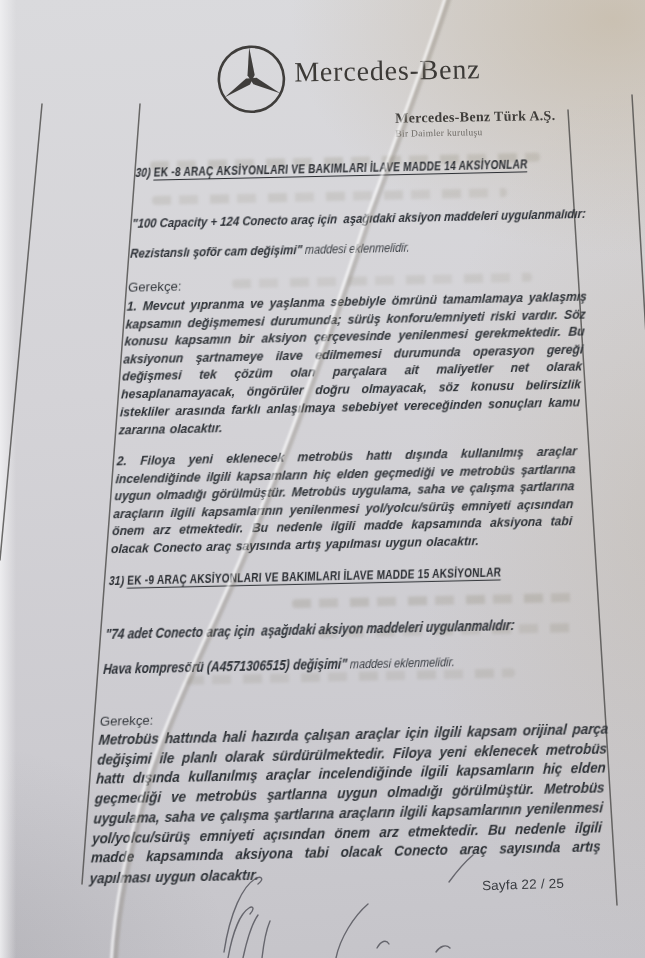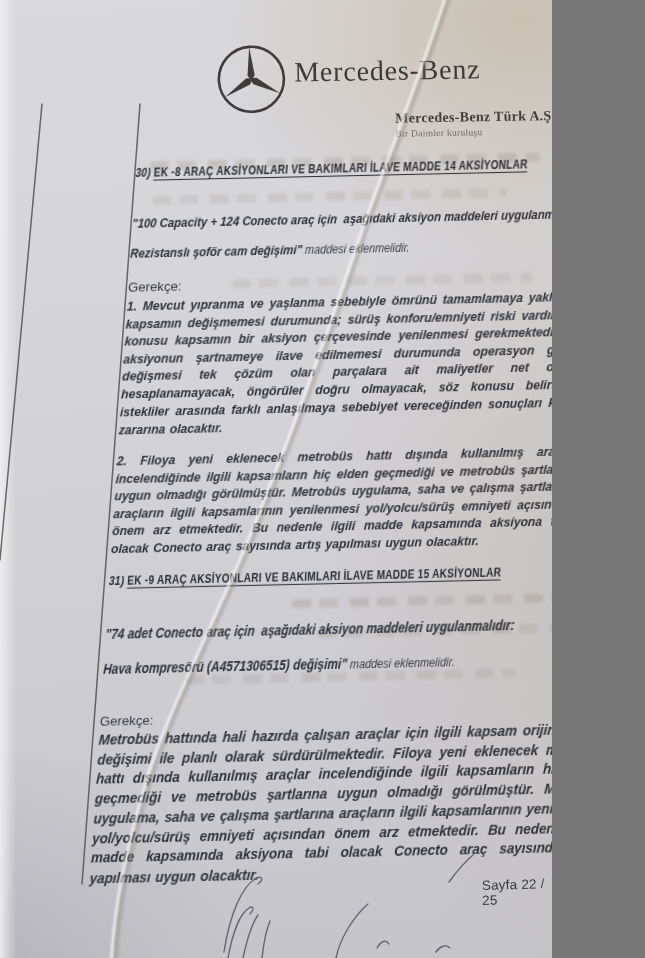--- a/index.html
+++ b/index.html
@@ -1,17 +1,17 @@
 <!DOCTYPE html>
 <html><head>
 <meta charset="utf-8">
 <style>
   html,body{margin:0;padding:0;background:#777;}
   .photo{
-    position:relative;width:552px;height:958px;overflow:hidden;
+    position:relative;width:645px;height:958px;overflow:hidden;
     font-family:"Liberation Sans",sans-serif;
     background:
       linear-gradient(90deg, rgba(240,240,242,.9) 0px, rgba(240,240,242,0) 16px),
       radial-gradient(ellipse 520px 380px at 95% 2%, rgba(189,172,143,.55), rgba(189,172,143,0) 62%),
       radial-gradient(ellipse 420px 760px at 104% 55%, rgba(180,166,140,.28), rgba(180,166,140,0) 60%),
       radial-gradient(ellipse 520px 430px at -8% 102%, rgba(88,88,96,.17), rgba(88,88,96,0) 55%),
       linear-gradient(176deg,#dadadd 0%,#d4d3d7 40%,#cbcacf 80%,#c5c4c9 100%);
   }
   svg.overlay{position:absolute;left:0;top:0;pointer-events:none;}
 

